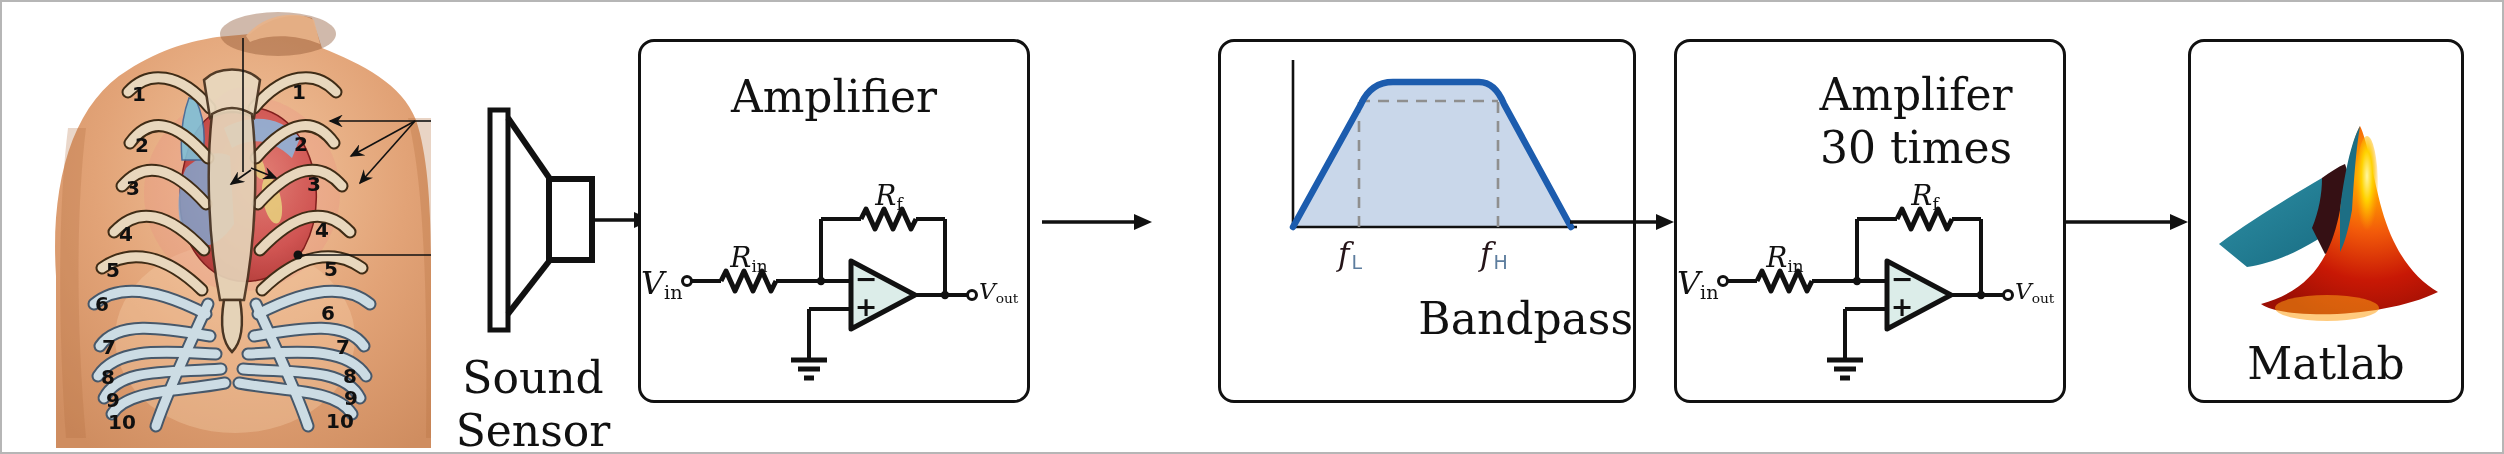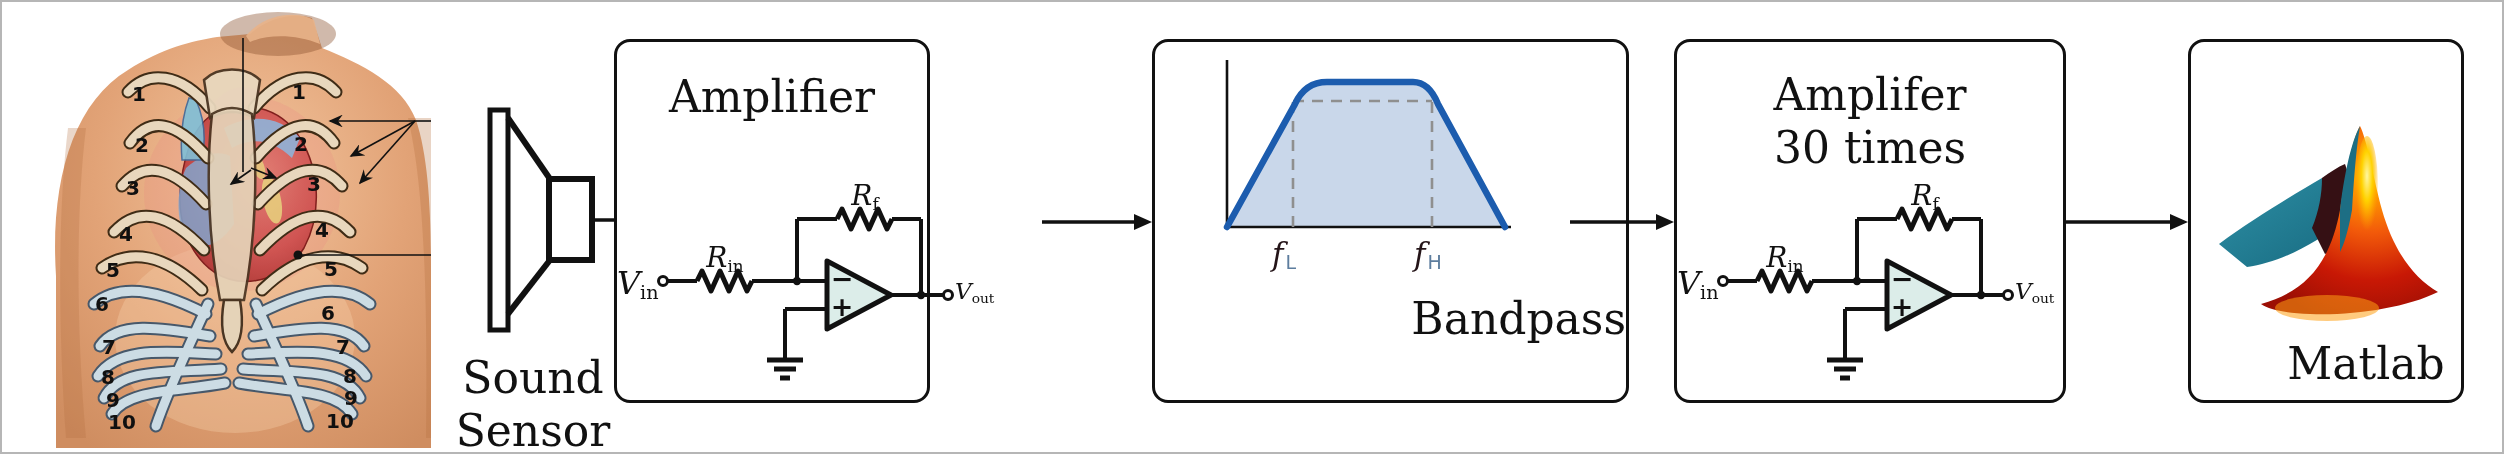--- a/index.html
+++ b/index.html
@@ -24,21 +24,21 @@
   .rlbl{font-size:28px; text-align:center;}
   .sign{
     position:absolute; width:26px; text-align:center;
     font-family:"DejaVu Sans",sans-serif; font-weight:700; font-size:27px; line-height:28px;
   }
   .flbl{position:absolute; width:64px; text-align:center; font-size:31px;}
   .flbl .fsub{font-size:19px; font-family:"DejaVu Sans",sans-serif; color:#5d7d9e; vertical-align:-0.22em; margin-left:2px;}
   .flbl .fmain{font-style:italic; color:#241418;}
   #sound-label{position:absolute; left:431px; top:349px; width:200px; text-align:center;
     font-size:44px; line-height:53px;}
-  #matlab-label{position:absolute; left:0; width:100%; top:296px; text-align:center; font-size:44px;padding-left:40px;}
+  #matlab-label{position:absolute; left:0; width:100%; top:296px; text-align:center; font-size:44px;}
   svg{display:block;}
 </style>
 </head>
 <body>
 
 <div id="canvas">
 
   <svg class="abs" style="left:8px; top:6px;" width="421" height="442" viewBox="0 0 421 442">
     <defs>
       <radialGradient id="skinG" cx="52%" cy="38%" r="75%">
@@ -177,21 +177,21 @@
     <rect x="67" y="77" width="43" height="81" fill="#fff" stroke="#111" stroke-width="6"></rect>
     <line x1="110" y1="118" x2="154" y2="118" stroke="#111" stroke-width="3.4"></line>
     <polygon points="152,110 170,118 152,126" fill="#111"></polygon>
   </svg>
 
   <div id="sound-label">
     <div>Sound</div>
     <div>Sensor</div>
   </div>
 
-  <div class="box" style="left:612px; width:316px;">
+  <div class="box" style="left:636px; width:392px;">
     <div class="title" style="top:28px;">
       <div>Amplifier</div>
     </div>
     <svg class="abs" style="left:0; top:0;" width="386" height="358" viewBox="0 0 386 358">
       <g stroke="#111" stroke-width="4" fill="none">
         <line x1="50" y1="239" x2="80" y2="239"></line>
         <line x1="135" y1="239" x2="210" y2="239"></line>
         <line x1="180" y1="239" x2="180" y2="177"></line>
         <line x1="180" y1="177" x2="220" y2="177"></line>
         <line x1="275" y1="177" x2="304" y2="177"></line>
@@ -227,21 +227,21 @@
     </div>
     <div class="sign" style="left:212px; top:223px;">−</div>
     <div class="sign" style="left:212px; top:251px;">+</div>
   </div>
 
   <svg class="abs" style="left:1040px; top:208px;" width="112" height="24" viewBox="0 0 112 24">
     <line x1="0" y1="12" x2="94" y2="12" stroke="#111" stroke-width="3.4"></line>
     <polygon points="92,4 110,12 92,20" fill="#111"></polygon>
   </svg>
 
-  <div class="box" style="left:1150px; width:477px;">
+  <div class="box" style="left:1216px; width:418px;">
     <svg class="abs" style="left:0; top:0;" width="412" height="358" viewBox="0 0 412 358">
       <path d="M72,185 L140,62 Q150,40 172,40 L258,40 Q274,40 283,62 L350,185 Z" fill="#c9d7ea"></path>
       <g stroke="#111" stroke-width="2.6" fill="none">
         <line x1="72" y1="18" x2="72" y2="185"></line>
         <line x1="72" y1="185" x2="356" y2="185"></line>
       </g>
       <g fill="none" stroke="#8f8f8f" stroke-width="2.6" stroke-dasharray="11 8">
         <line x1="138" y1="185" x2="138" y2="59"></line>
         <line x1="277" y1="185" x2="277" y2="59"></line>
         <line x1="138" y1="59" x2="277" y2="59"></line>
@@ -258,21 +258,21 @@
       <div>Bandpass</div>
     </div>
   </div>
 
   <svg class="abs" style="left:1568px; top:208px;" width="106" height="24" viewBox="0 0 106 24">
     <line x1="0" y1="12" x2="88" y2="12" stroke="#111" stroke-width="3.4"></line>
     <polygon points="86,4 104,12 86,20" fill="#111"></polygon>
   </svg>
 
   <div class="box" style="left:1672px; width:392px;">
-    <div class="title" style="top:26px;">
+    <div class="title" style="top:26px;margin-left:46px;">
       <div>Amplifer</div>
       <div>30 times</div>
     </div>
     <svg class="abs" style="left:0; top:0;" width="386" height="358" viewBox="0 0 386 358">
       <g stroke="#111" stroke-width="4" fill="none">
         <line x1="50" y1="239" x2="80" y2="239"></line>
         <line x1="135" y1="239" x2="210" y2="239"></line>
         <line x1="180" y1="239" x2="180" y2="177"></line>
         <line x1="180" y1="177" x2="220" y2="177"></line>
         <line x1="275" y1="177" x2="304" y2="177"></line>

